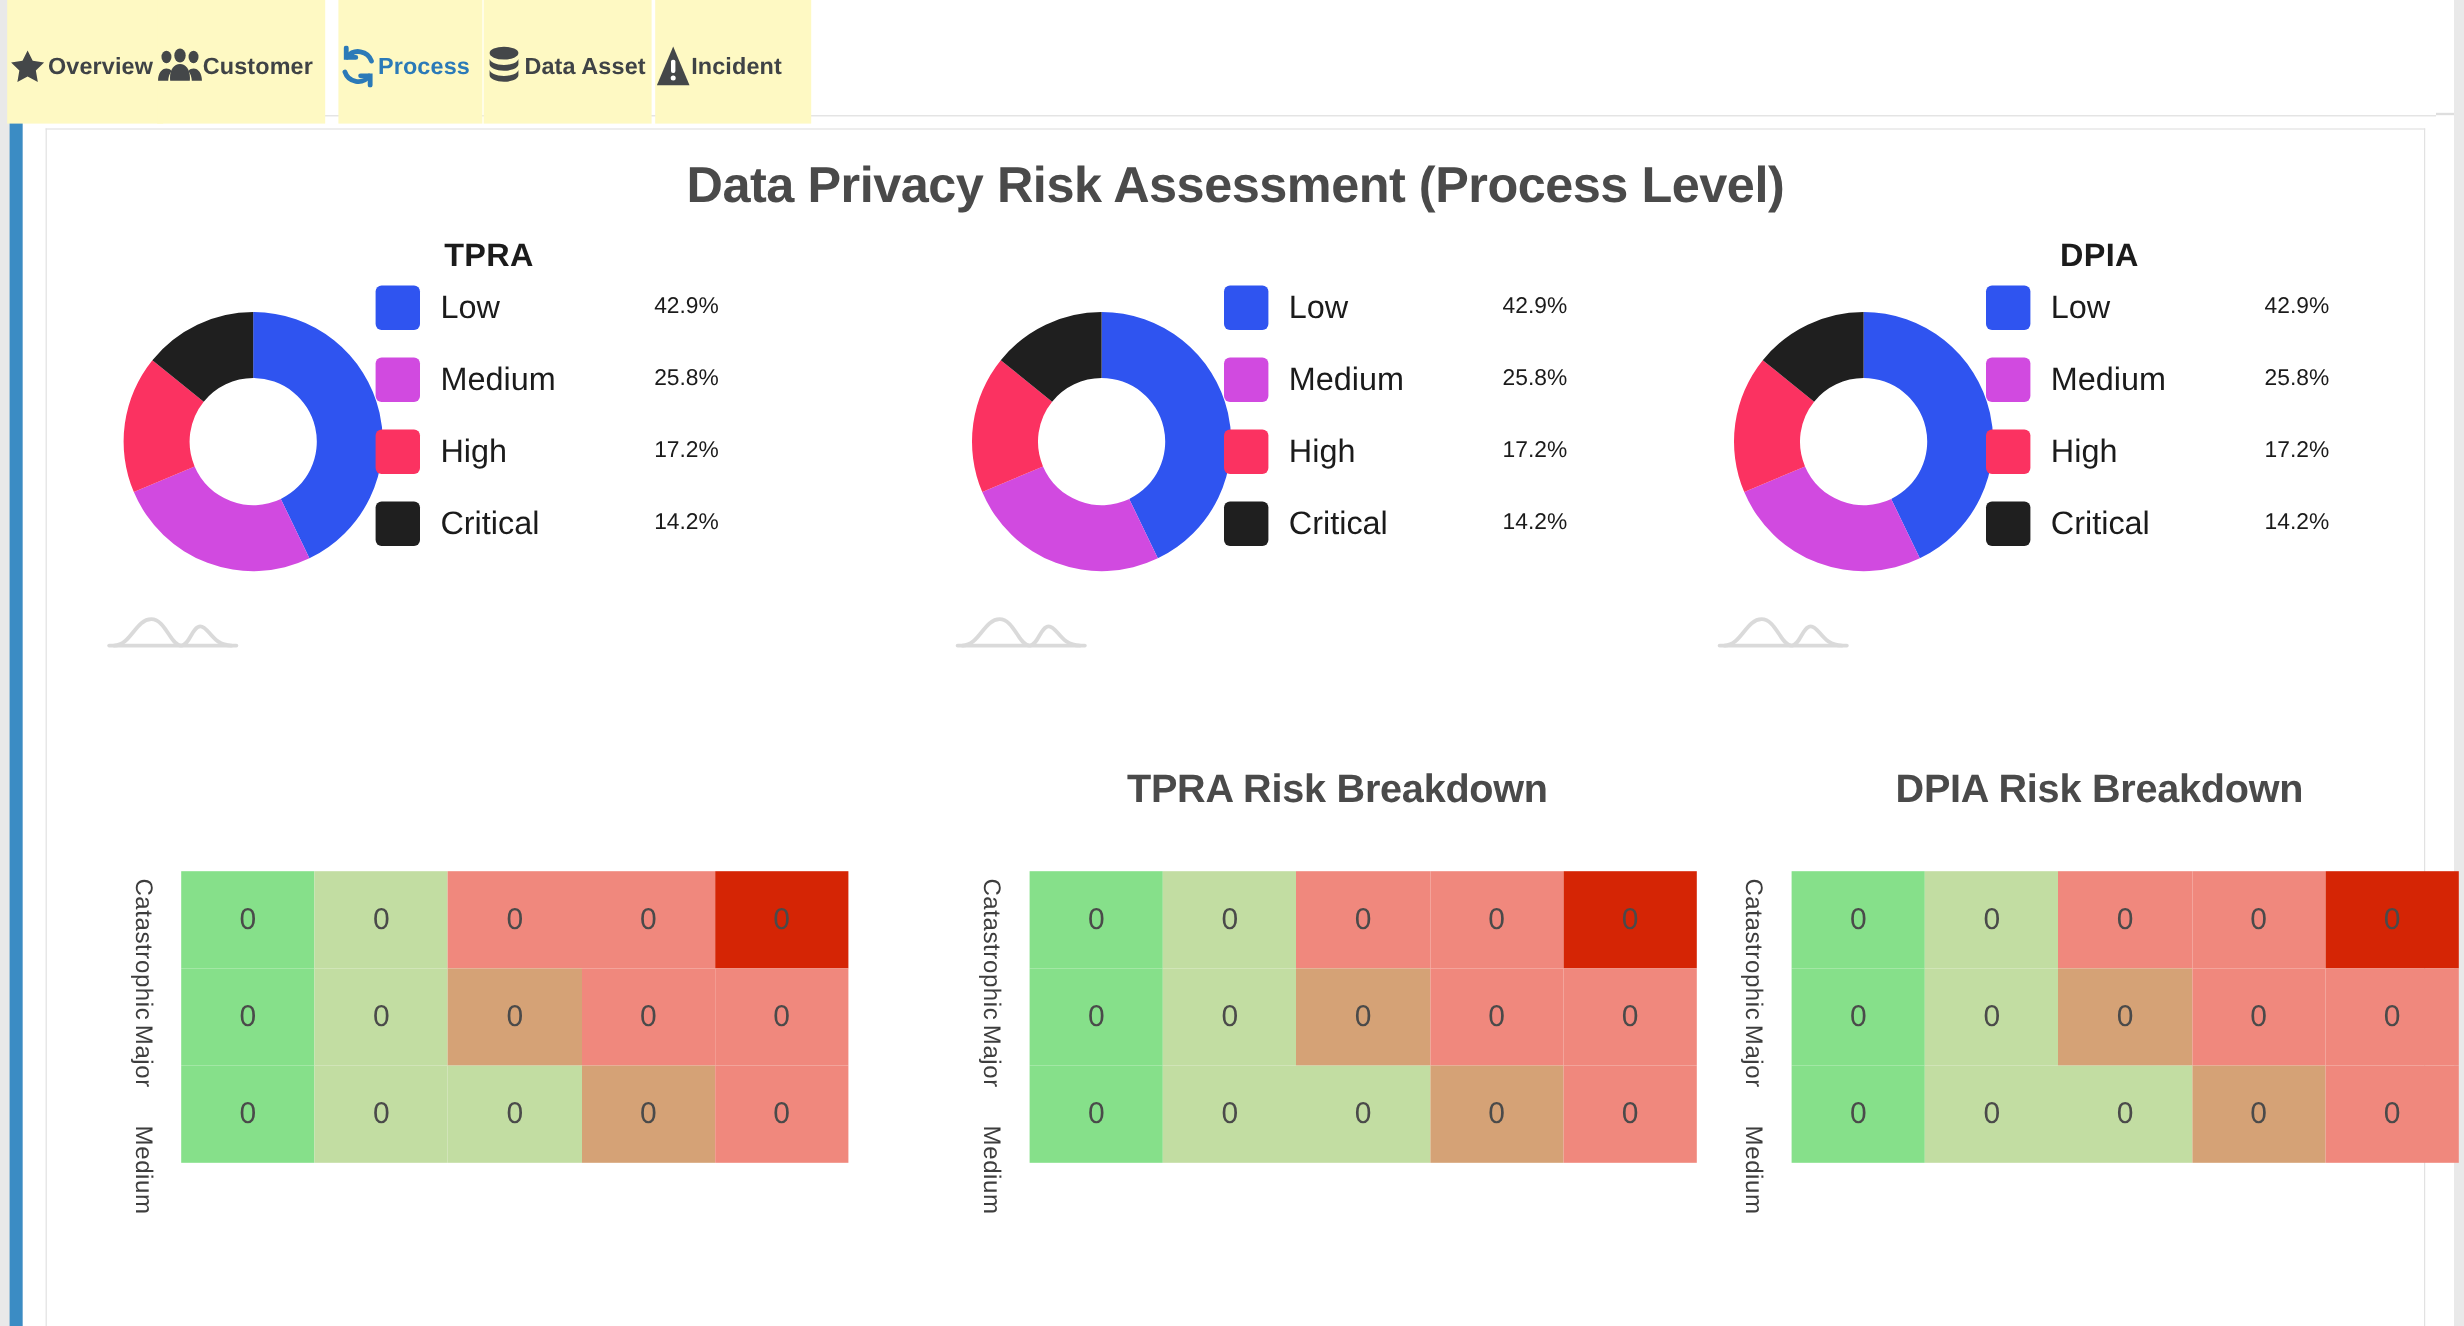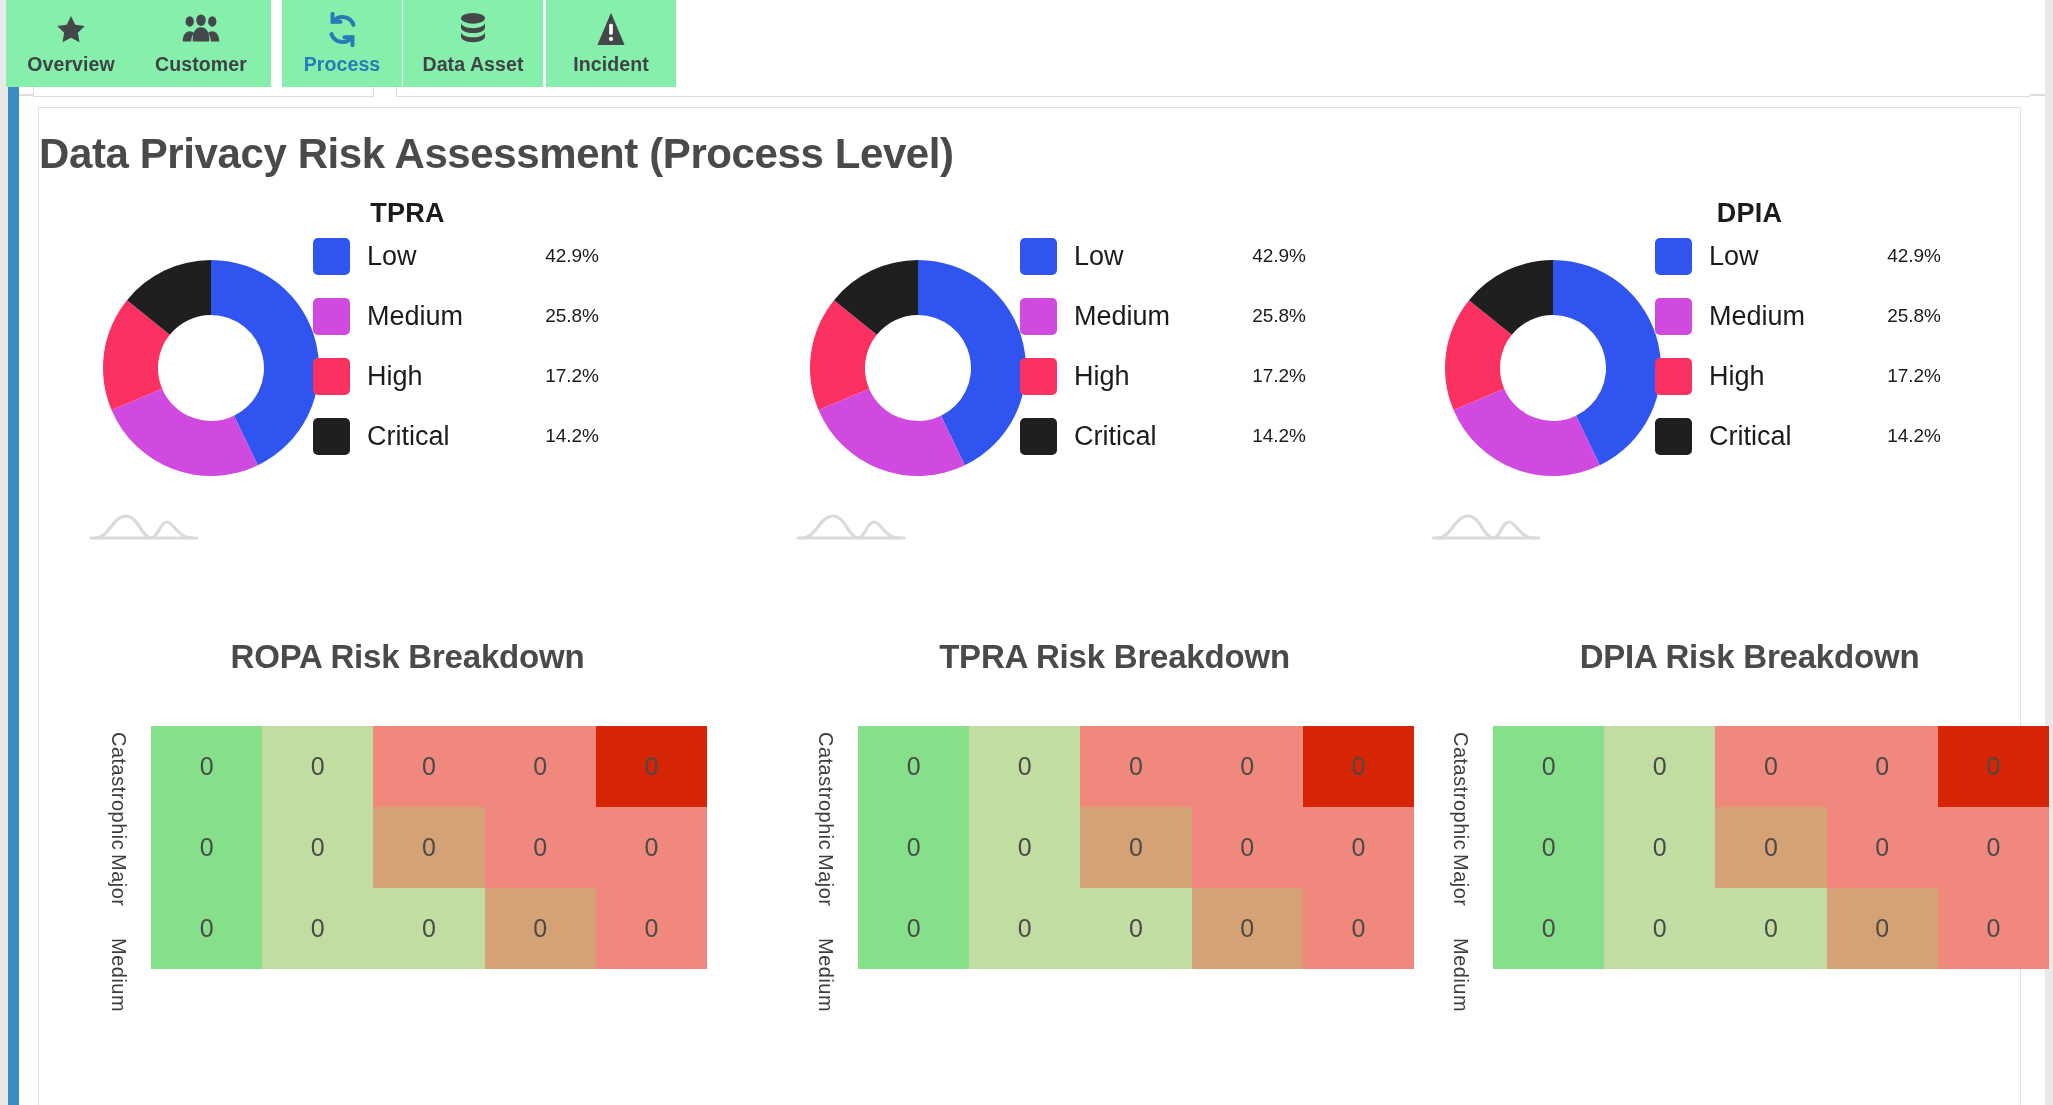--- a/index.html
+++ b/index.html
@@ -36,27 +36,26 @@
   #tabstrip {
     position: absolute;
     left: 19px; top: 0;
     width: 2026px; height: 96px;
     background: #ffffff;
     border-bottom: 2px solid #dedede;
   }
   .tab {
     position: absolute;
     top: -1px;
-    height: 88px;
+    height: 104px;
     display: flex;
-    flex-direction: column;
     align-items: center;
     justify-content: flex-start;
     padding-top: 8px;
-    background: #86efac;
+    background: #fef9c3;
     cursor: pointer;
     user-select: none;
   }
   .tab .icon {
     height: 44px;
     display: flex; align-items: center; justify-content: center;
     color: #444749;
   }
   .tab .tab-label {
     font-size: 19.5px;
@@ -98,20 +97,21 @@
     width: 1983px; height: 1100px;
     background: #ffffff;
     border: 1px solid #e2e2e2;
     border-bottom: 0;
   }
 
   #main-title {
     position: absolute;
     left: 0; top: 22px;
     width: 100%;
+    text-align: center;
     font-size: 42px;
     font-weight: bold;
     color: #4a4a4a;
     letter-spacing: -0.4px;
   }
 
   
   .donut-panel {
     position: absolute;
     top: 90px;
@@ -409,21 +409,20 @@
             <div class="legend-row">
               <span class="legend-swatch" style="background: rgb(31, 31, 31);"></span>
               <span class="legend-label">Critical</span>
               <span class="legend-value">14.2%</span>
             </div>
           </div>
         </div>
       </div>
     <div id="heatmaps-holder">
         <div class="heat-panel" style="left: 38px;">
-          <div class="panel-title">ROPA Risk Breakdown</div>
           <div class="heat-body">
             <div class="heat-ylabels">
               <span class="ylab" style="top: 6px;">Catastrophic</span>
               <span class="ylab" style="top: 128px;">Major</span>
               <span class="ylab" style="top: 212px;">Medium</span>
             </div>
             <div class="heat-grid">
               <div class="heat-cell" style="background: rgb(134, 224, 138);">0</div>
               <div class="heat-cell" style="background: rgb(194, 221, 162);">0</div>
               <div class="heat-cell" style="background: rgb(240, 136, 125);">0</div>

